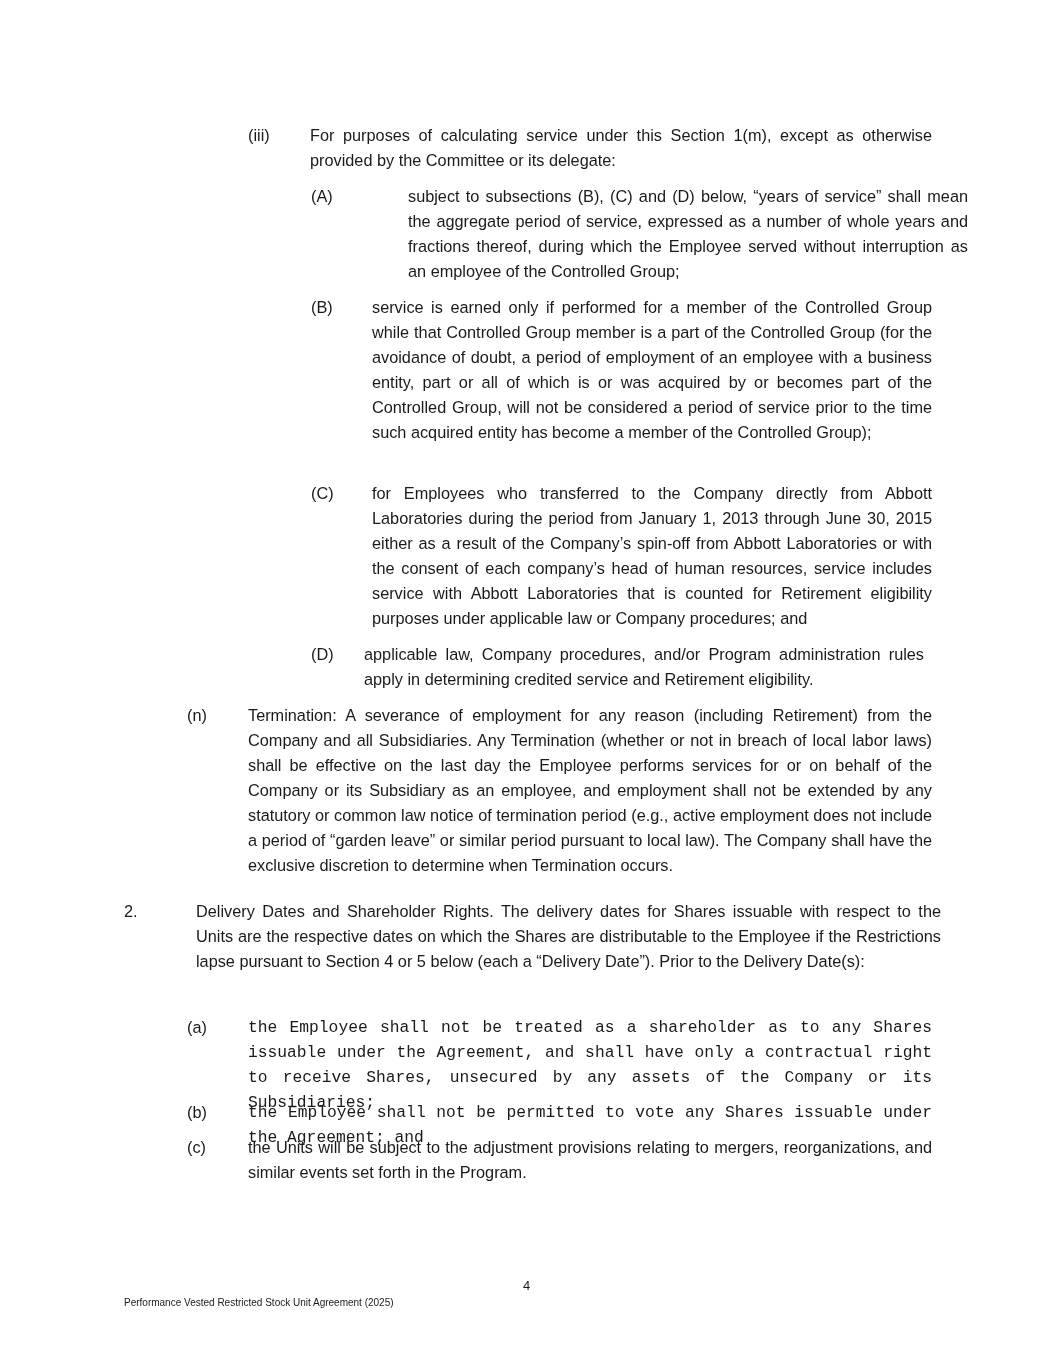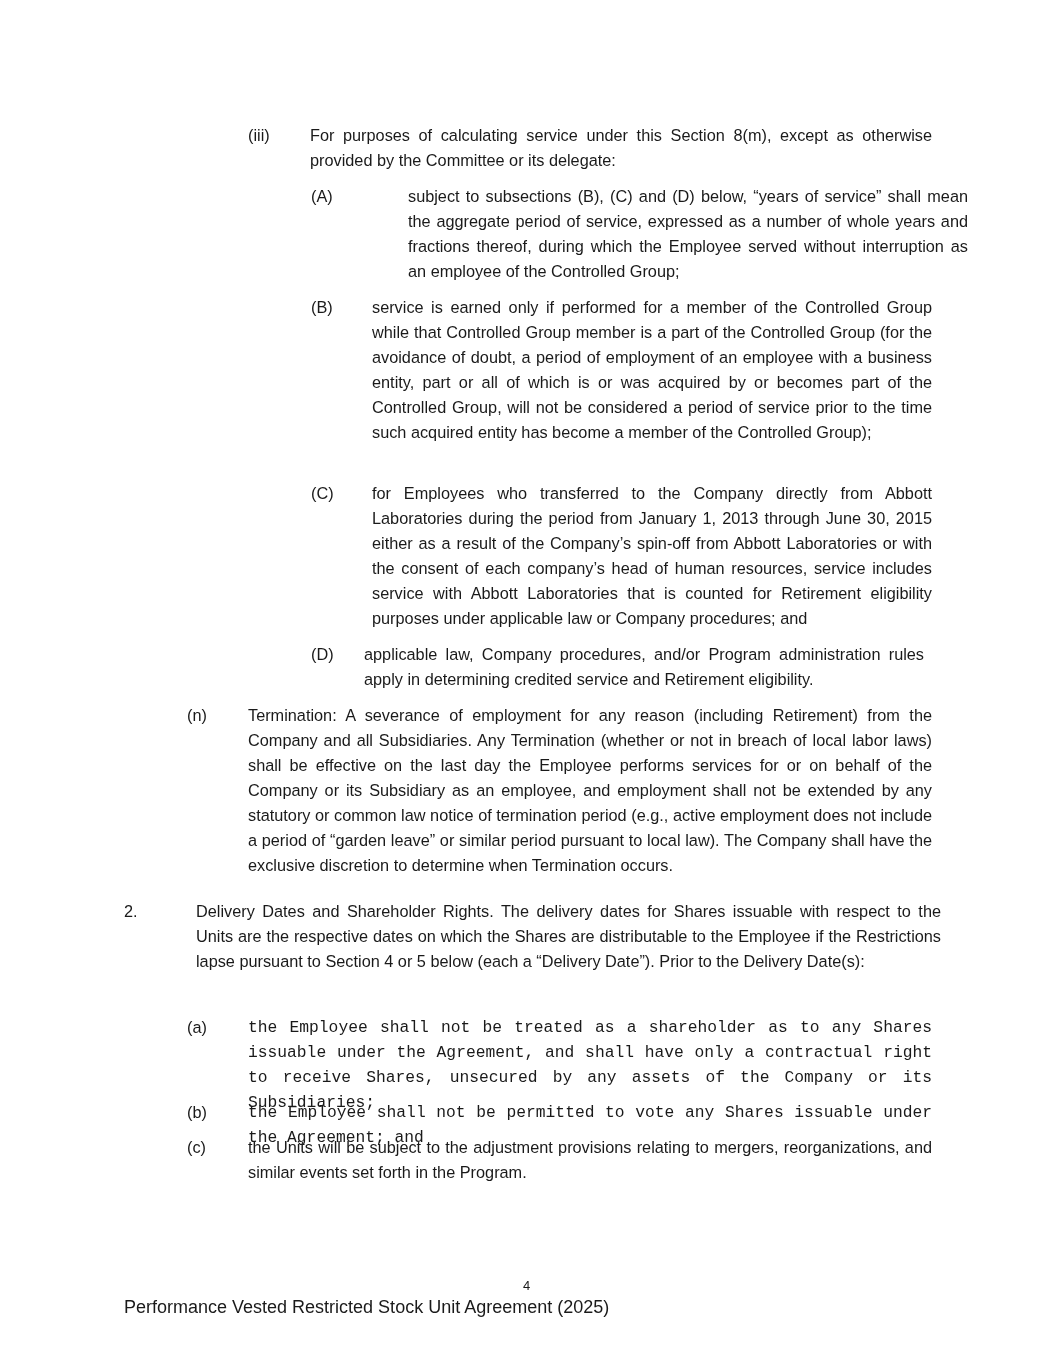--- a/index.html
+++ b/index.html
@@ -3,30 +3,30 @@
   <meta charset="utf-8">
   <style>
     html, body { margin: 0; padding: 0; background: #ffffff; }
     body { width: 1055px; height: 1365px; position: relative; overflow: hidden;
       font-family: "Liberation Sans", sans-serif; color: #1a1a1a; }
     .page { position: absolute; left: 0; top: 0; width: 1013px; height: 1365px; }
     .item { position: absolute; font-size: 16.3px; line-height: 25px; }
     .label { position: absolute; left: 0; top: 0; }
     .text { position: absolute; top: 0; text-align: justify; text-align-last: left; }
     .footer-num { position: absolute; top: 1278px; left: 523px; font-size: 13px; }
-    .footer-title { position: absolute; top: 1297px; left: 124px; font-size: 18px; }
+    .footer-title { position: absolute; top: 1297px; left: 124px; font-size: 10px; }
   </style>
 </head>
 <body>
 
 <div class="page">
 
   <div class="item" style="left:248px; top:123px; width:684px;">
     <span class="label">(iii)</span>
-    <div class="text" style="left:62px; width:622px;">For purposes of calculating service under this Section 8(m), except as otherwise provided by the Committee or its delegate:</div>
+    <div class="text" style="left:62px; width:622px;">For purposes of calculating service under this Section 1(m), except as otherwise provided by the Committee or its delegate:</div>
   </div>
 
   <div class="item" style="left:311px; top:184px; width:621px;">
     <span class="label">(A)</span>
     <div class="text" style="left:61px; width:560px;margin-left:36px;">subject to subsections (B), (C) and (D) below, “years of service” shall mean the aggregate period of service, expressed as a number of whole years and fractions thereof, during which the Employee served without interruption as an employee of the Controlled Group;</div>
   </div>
 
   <div class="item" style="left:311px; top:295px; width:621px;">
     <span class="label">(B)</span>
     <div class="text" style="left:61px; width:560px;">service is earned only if performed for a member of the Controlled Group while that Controlled Group member is a part of the Controlled Group (for the avoidance of doubt, a period of employment of an employee with a business entity, part or all of which is or was acquired by or becomes part of the Controlled Group, will not be considered a period of service prior to the time such acquired entity has become a member of the Controlled Group);</div>

